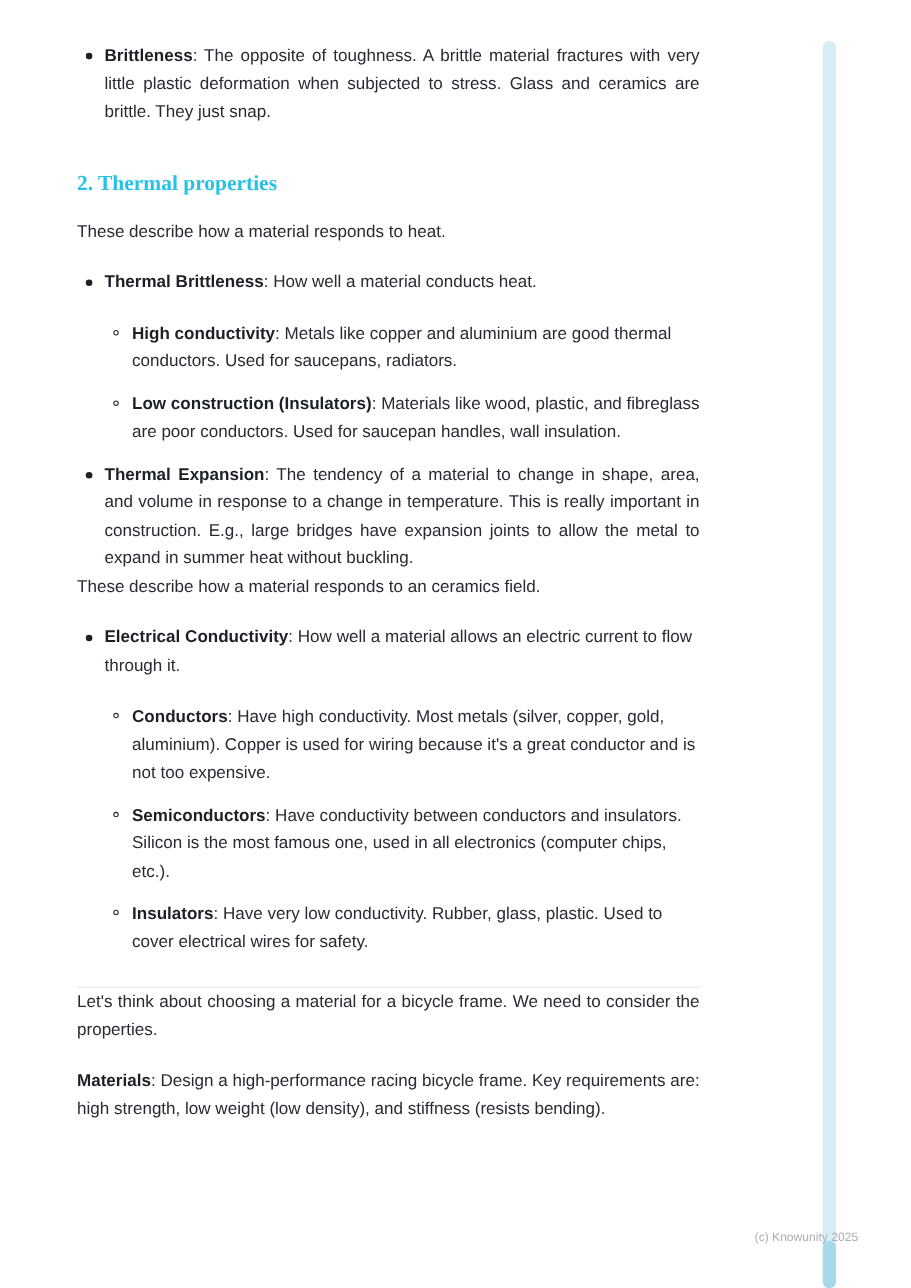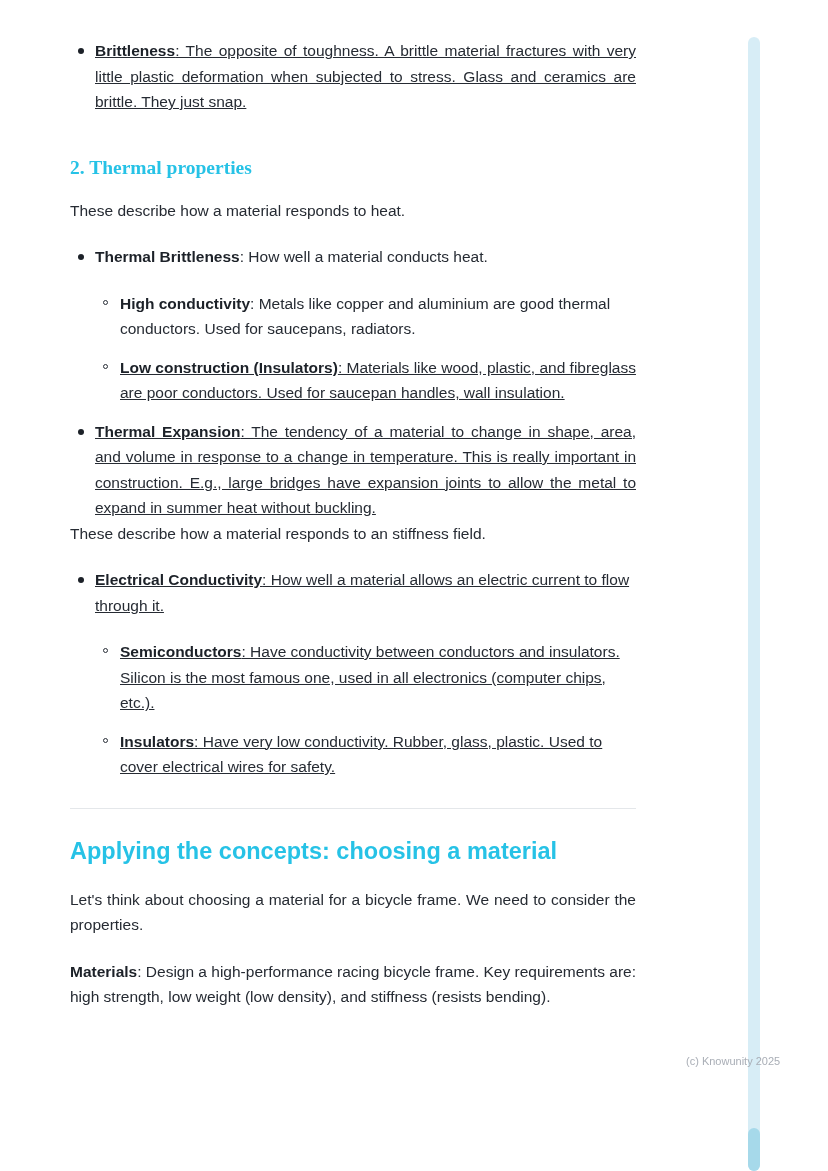--- a/index.html
+++ b/index.html
@@ -18,21 +18,21 @@
     position: absolute; left: 70px; top: 38px; width: 566px;
     font-size: 15.5px; line-height: 25.5px;
   }
   p { margin: 0; }
   .para { margin: 0 0 21px 0; }
   .justify { text-align: justify; }
   b, strong { font-weight: 700; color: #1c2128; }
 
   ul { list-style: none; margin: 0; padding: 0; }
   li { position: relative; padding-left: 25px; margin-bottom: 13px; }
-  li:last-child { margin-bottom: 0; text-decoration: underline; }
+  li:last-child { margin-bottom: 0; }
   .l1 { margin-bottom: 0; }
   .l2 { margin-top: 21px; }
   .m1 {
     position: absolute; left: 8px; top: 10px;
     width: 6px; height: 6px; border-radius: 50%; background: #1c2128;
   }
   .m2 {
     position: absolute; left: 8px; top: 9px;
     width: 5px; height: 5px; border-radius: 50%;
     border: 1.5px solid #2a2f38; background: transparent;
@@ -58,21 +58,21 @@
     position: absolute; left: 748px; top: 37px;
     width: 12px; height: 1134px;
     background: #d7edf6; border-radius: 7px;
   }
   .scroll-thumb {
     position: absolute; left: 748px; top: 1128px;
     width: 12px; height: 43px;
     background: #a6d9ea; border-radius: 6px;
   }
   .watermark {
-    position: absolute; left: 686px; top: 1054px;
+    position: absolute; left: 686px; top: 1118px;
     font-size: 11px; line-height: 14px; color: #a9aeb6;
     white-space: nowrap; z-index: 2;
   }
 </style>
 </head>
 <body>
 
 <div class="page">
   <div class="doc">
 
@@ -100,42 +100,45 @@
             <p><b>Low construction (Insulators)</b><span>: Materials like wood, plastic, and fibreglass are poor conductors. Used for saucepan handles, wall insulation.</span></p>
           </li>
         </ul>
       </li>
       <li>
         <span class="m1"></span>
         <p class="justify"><b>Thermal Expansion</b><span>: The tendency of a material to change in shape, area, and volume in response to a change in temperature. This is really important in construction. E.g., large bridges have expansion joints to allow the metal to expand in summer heat without buckling.</span></p>
       </li>
     </ul>
 
-    <p class="para">These describe how a material responds to an stiffness field.</p>
+    <p class="para">These describe how a material responds to an ceramics field.</p>
 
     <ul class="l1">
       <li>
         <span class="m1"></span>
         <p><b>Electrical Conductivity</b><span>: How well a material allows an electric current to flow through it.</span></p>
         <ul class="l2">
+          <li>
+            <span class="m2"></span>
+            <p><b>Conductors</b><span>: Have high conductivity. Most metals (silver, copper, gold, aluminium). Copper is used for wiring because it's a great conductor and is not too expensive.</span></p>
+          </li>
           <li>
             <span class="m2"></span>
             <p><b>Semiconductors</b><span>: Have conductivity between conductors and insulators. Silicon is the most famous one, used in all electronics (computer chips, etc.).</span></p>
           </li>
           <li>
             <span class="m2"></span>
             <p><b>Insulators</b><span>: Have very low conductivity. Rubber, glass, plastic. Used to cover electrical wires for safety.</span></p>
           </li>
         </ul>
       </li>
     </ul>
 
     <hr class="divider">
 
-    <h1 class="big">Applying the concepts: choosing a material</h1>
     <p class="para justify">Let's think about choosing a material for a bicycle frame. We need to consider the properties.</p>
     <p class="para justify"><b>Materials</b><span>: Design a high-performance racing bicycle frame. Key requirements are: high strength, low weight (low density), and stiffness (resists bending).</span></p>
 
   </div>
 
   <div class="scroll-track"></div>
   <div class="scroll-thumb"></div>
   <div class="watermark">(c) Knowunity 2025</div>
 </div>
 

